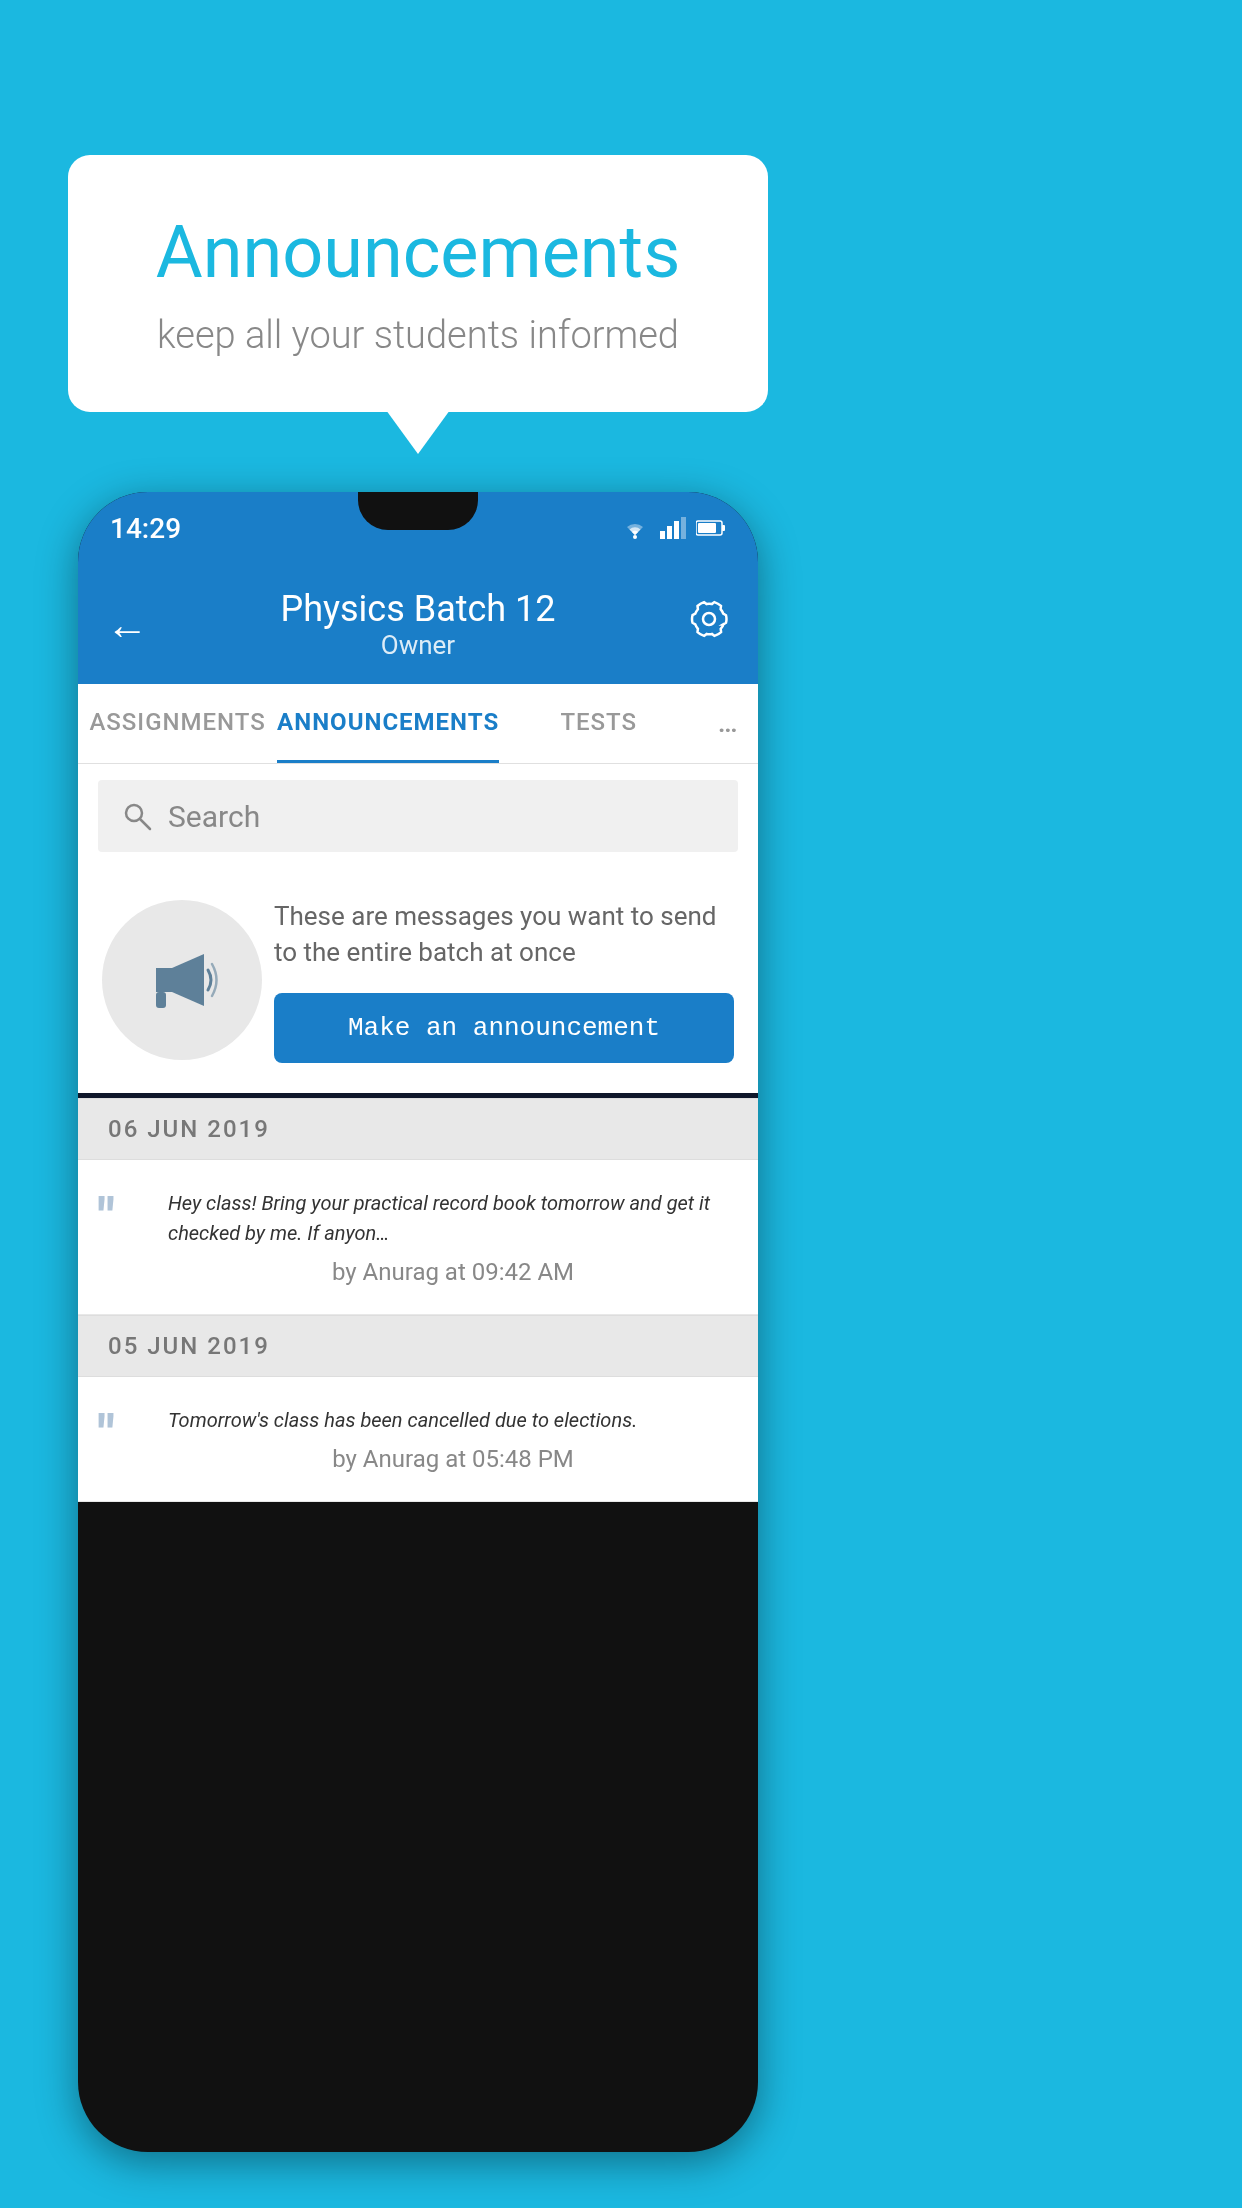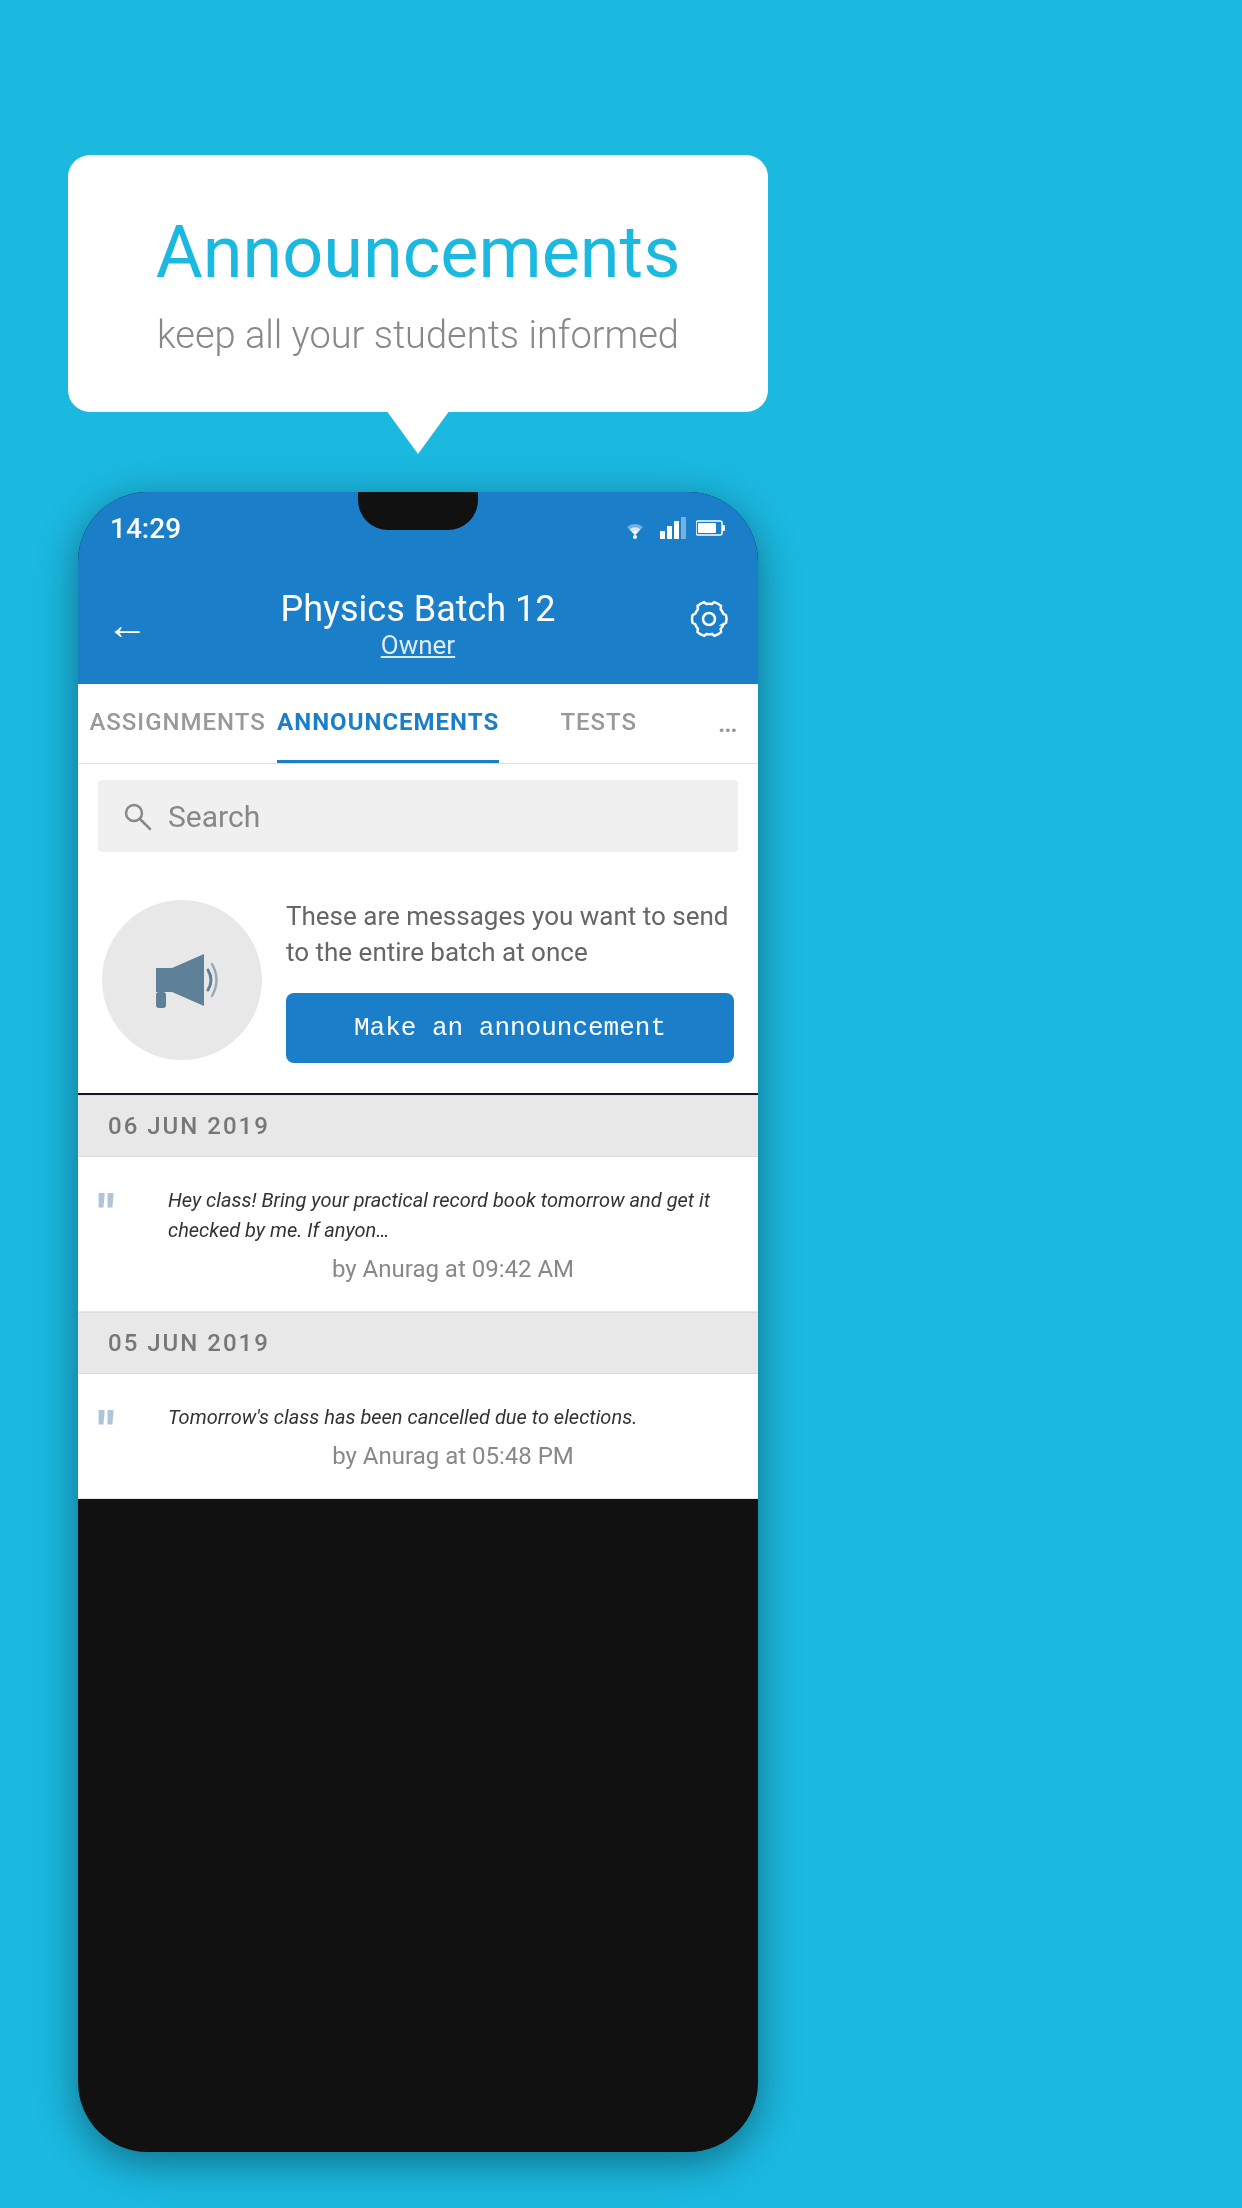--- a/index.html
+++ b/index.html
@@ -124,21 +124,20 @@
 
     .app-bar-title {
       color: white;
       font-size: 36px;
       font-weight: 400;
     }
 
     .app-bar-subtitle {
       color: rgba(255,255,255,0.85);
       font-size: 26px;
-      text-decoration: underline;
     }
 
     .settings-icon {
       color: white;
       font-size: 40px;
     }
 
     
     .tabs-bar {
       background: white;
@@ -195,22 +194,22 @@
       font-size: 30px;
     }
 
     
     .announcement-prompt {
       background: white;
       margin: 0;
       padding: 30px 24px;
       display: flex;
       align-items: center;
-      gap: 24px;
-      border-bottom: 2px solid #0f172a;
+      gap: 12px;
+      border-bottom: 5px solid #0f172a;
     }
 
     .announcement-icon-circle {
       width: 160px;
       height: 160px;
       background: #e8e8e8;
       border-radius: 50%;
       flex-shrink: 0;
       display: flex;
       align-items: center;

